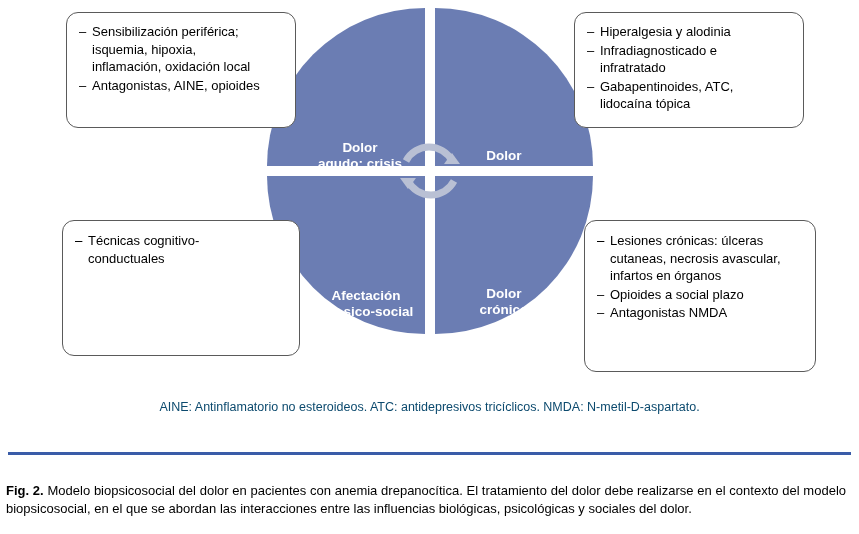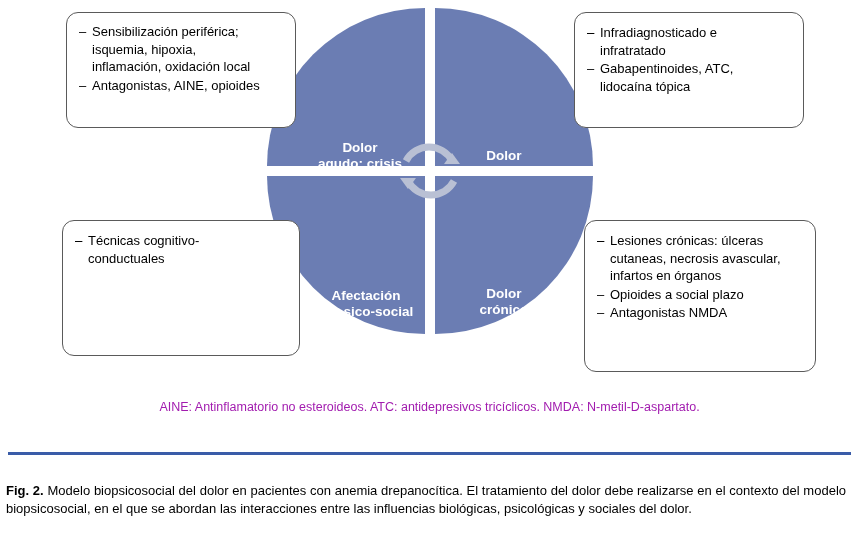--- a/index.html
+++ b/index.html
@@ -127,21 +127,21 @@
   .box-br { left: 584px; top: 220px; width: 232px; height: 152px; }
 
   
   .footnote {
     position: absolute;
     left: 0;
     top: 400px;
     width: 859px;
     text-align: center;
     font-size: 12.5px;
-    color: #a21caf;
+    color: #0c4a6e;
   }
 
   
   .rule {
     position: absolute;
     left: 8px;
     top: 452px;
     width: 843px;
     height: 3px;
     background: #3a5ca8;
@@ -202,21 +202,21 @@
       <ul>
         <li><span class="dash">–</span><span>Sensibilización periférica;
 isquemia, hipoxia,
 inflamación, oxidación local</span></li>
         <li><span class="dash">–</span><span>Antagonistas, AINE, opioides</span></li>
       </ul>
     </div>
 
     <div class="box box-tr">
       <ul>
-        <li><span class="dash">–</span></li>
+        <li><span class="dash">–</span><span>Hiperalgesia y alodinia</span></li>
         <li><span class="dash">–</span><span>Infradiagnosticado e
 infratratado</span></li>
         <li><span class="dash">–</span><span>Gabapentinoides, ATC,
 lidocaína tópica</span></li>
       </ul>
     </div>
 
     <div class="box box-bl">
       <ul>
         <li><span class="dash">–</span></li>

